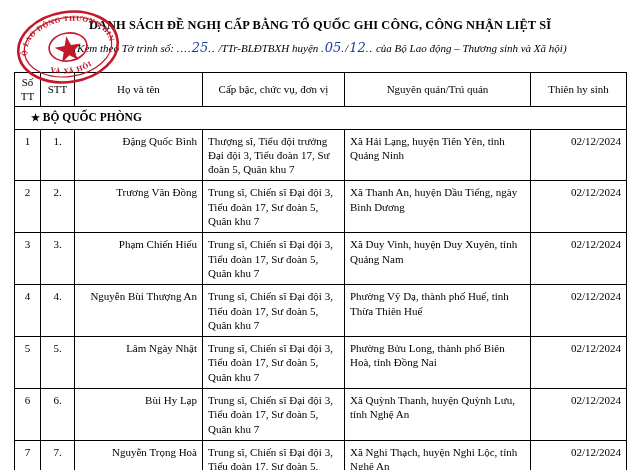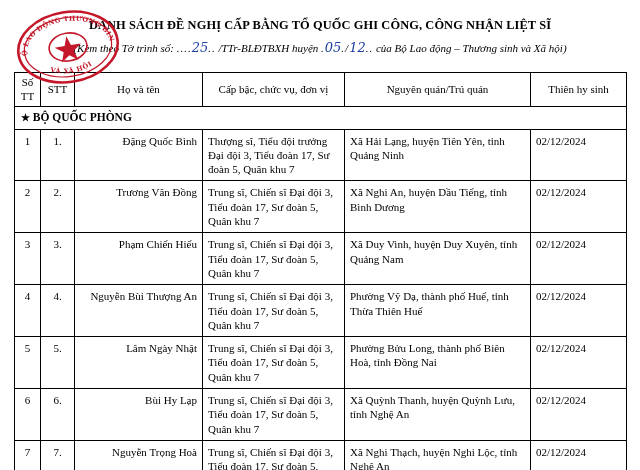--- a/index.html
+++ b/index.html
@@ -89,27 +89,27 @@
   }
   .col-stt { width: 26px; }
   .col-num { width: 34px; }
   .col-name { width: 128px; }
   .col-rank { width: 142px; }
   .col-origin { width: 186px; }
   .col-date { width: 96px; }
 
   td.c-center { text-align: center; vertical-align: middle; }
   td.c-name { text-align: right; vertical-align: middle; }
-  td.c-date { text-align: left; vertical-align: middle; font-family: Liberation Serif, serif; }
+  td.c-date { text-align: right; vertical-align: middle; font-family: Liberation Serif, serif; }
 
   tr.section td {
     font-weight: bold;
     font-size: 11.5px;
     text-align: left;
-    padding: 3px 6px;
+    padding: 3px 16px;
     height: 16px;
   }
   .star { font-size: 10px; }
 
   .row-h { height: 46px; }
 </style>
 </head>
 <body>
 
 <div class="page">
@@ -180,21 +180,21 @@
         <td>Thượng sĩ, Tiểu đội trưởng Đại đội 3, Tiểu đoàn 17, Sư đoàn 5, Quân khu 7</td>
         <td>Xã Hải Lạng, huyện Tiên Yên, tỉnh Quảng Ninh</td>
         <td class="c-date">02/12/2024</td>
       </tr>
 
       <tr class="row-h">
         <td class="c-center">2</td>
         <td class="c-center">2.</td>
         <td class="c-name">Trương Văn Đồng</td>
         <td>Trung sĩ, Chiến sĩ Đại đội 3, Tiểu đoàn 17, Sư đoàn 5, Quân khu 7</td>
-        <td>Xã Nghi An, huyện Dầu Tiếng, tỉnh Bình Dương</td>
+        <td>Xã Thanh An, huyện Dầu Tiếng, ngày Bình Dương</td>
         <td class="c-date">02/12/2024</td>
       </tr>
 
       <tr class="row-h">
         <td class="c-center">3</td>
         <td class="c-center">3.</td>
         <td class="c-name">Phạm Chiến Hiếu</td>
         <td>Trung sĩ, Chiến sĩ Đại đội 3, Tiểu đoàn 17, Sư đoàn 5, Quân khu 7</td>
         <td>Xã Duy Vinh, huyện Duy Xuyên, tỉnh Quảng Nam</td>
         <td class="c-date">02/12/2024</td>

